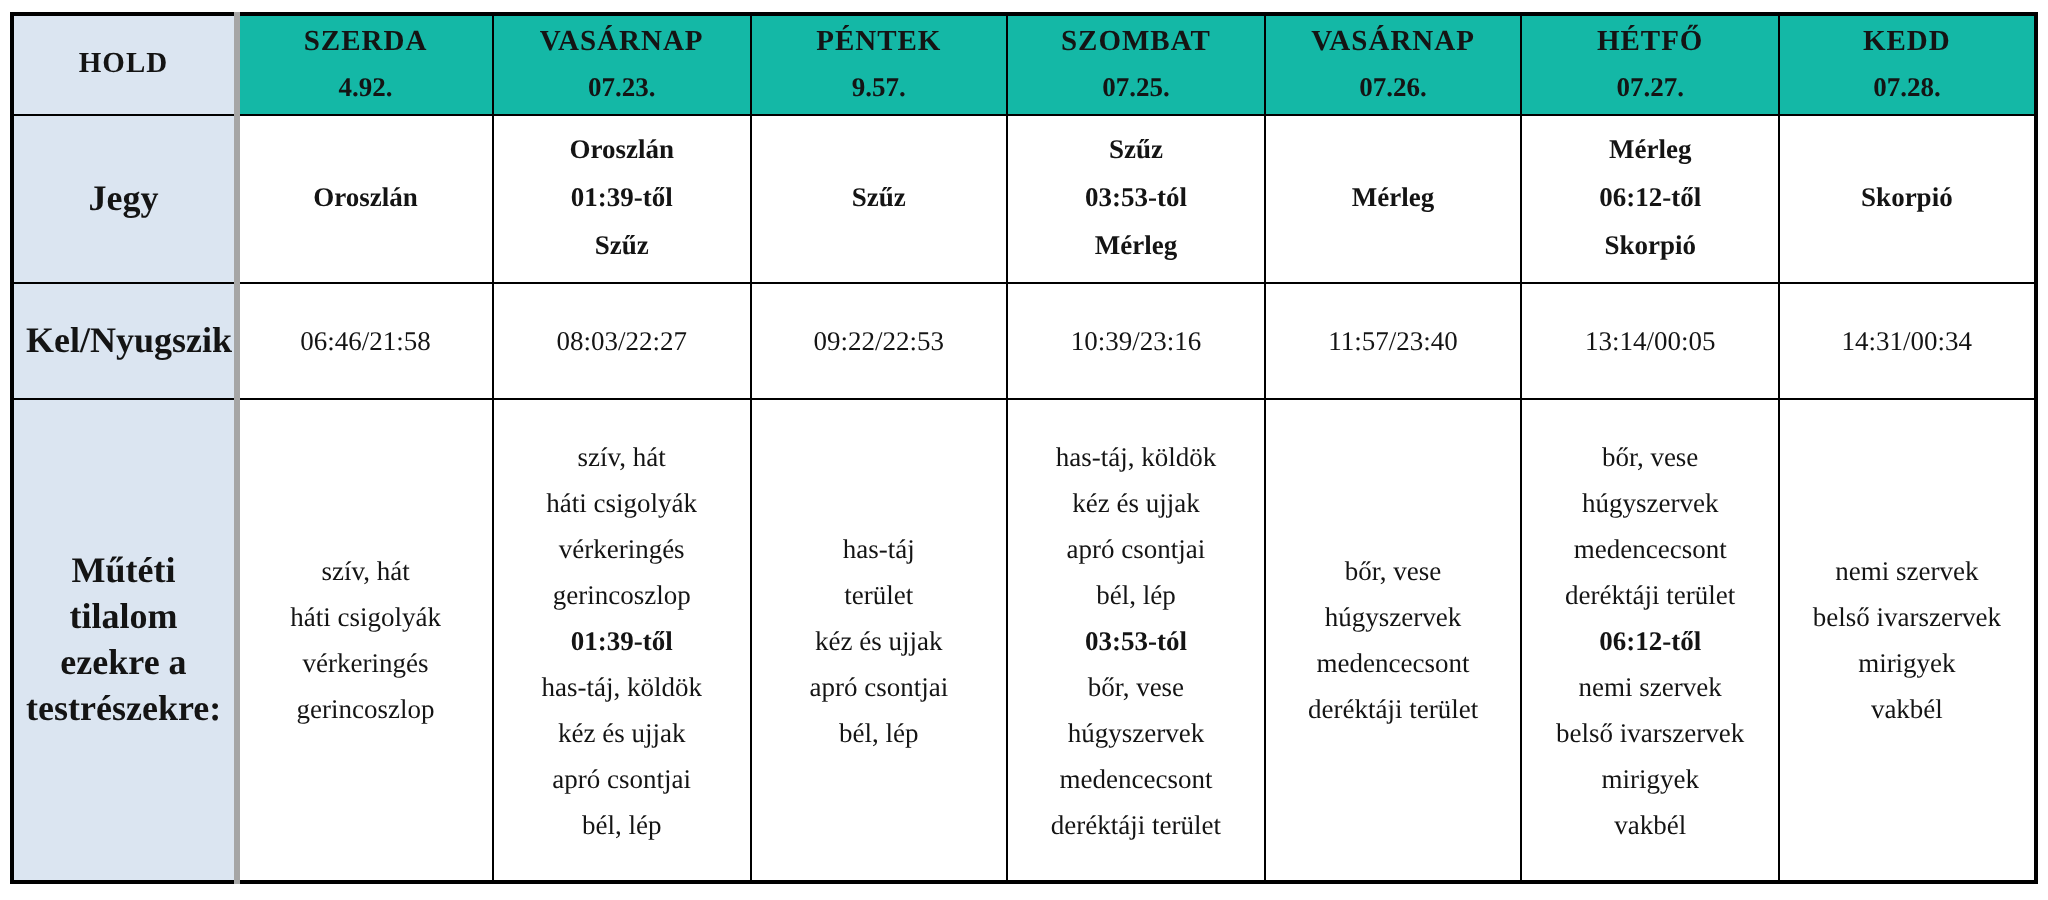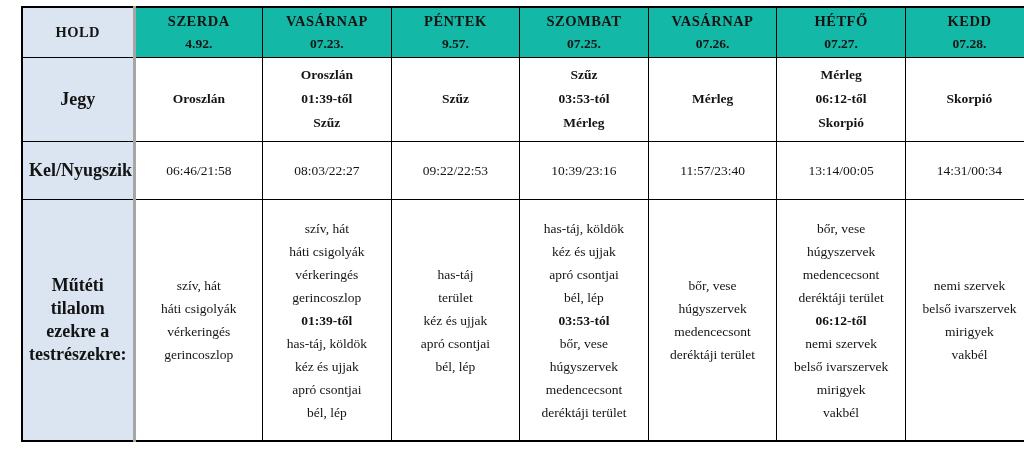--- a/index.html
+++ b/index.html
@@ -6,21 +6,21 @@
     margin: 0;
     padding: 0;
     background: #ffffff;
     font-family: "Liberation Serif", "DejaVu Serif", serif;
     color: #141414;
   }
   .page {
     width: 1024px;
     height: 450px;
     box-sizing: border-box;
-    padding: 6px 4px 6px 21px;
+    padding: 6px 4px 6px 5px;
     background: #ffffff;
     overflow: hidden;
   }
   table.moon-table {
     border-collapse: collapse;
     table-layout: fixed;
     width: 1014px;
     height: 436px;
     border: 2px solid #000000;
     background: #ffffff;

